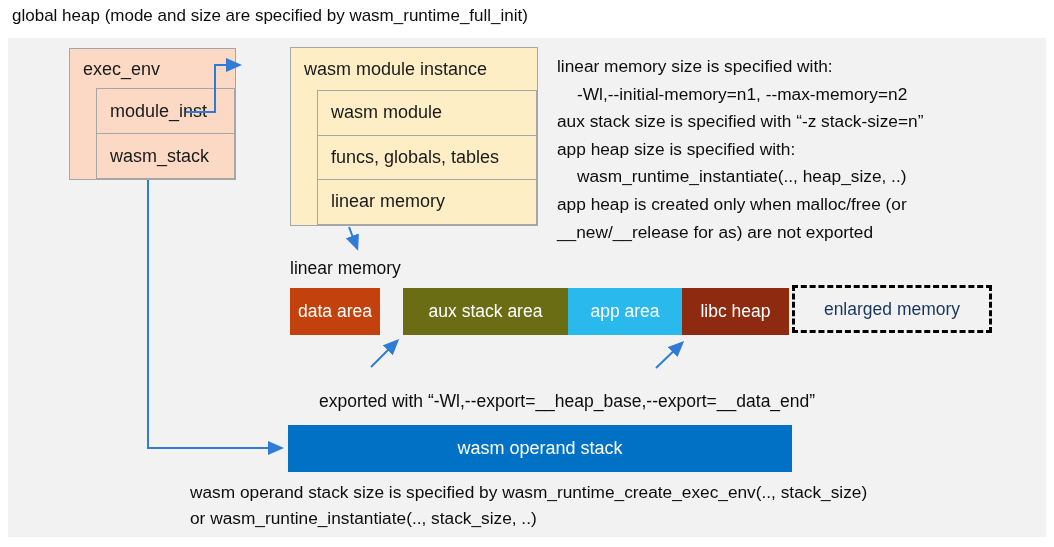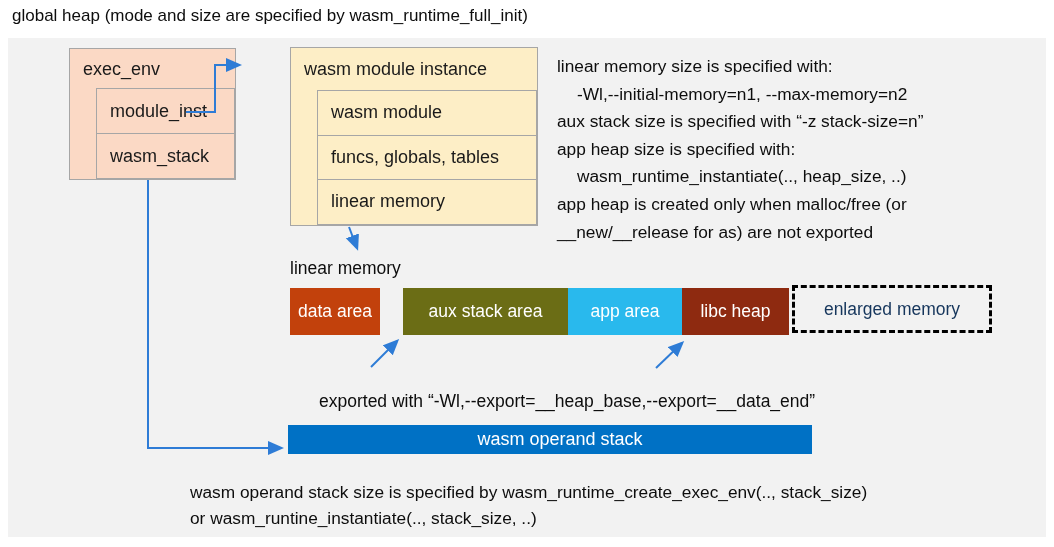--- a/index.html
+++ b/index.html
@@ -56,22 +56,22 @@
   }
 
   
   .ann { position:absolute; font-size:17.5px; color:#0d0d0d; white-space:nowrap; }
   #ann-data-end  { left:320px; top:363px; }
   #ann-heap-base { left:601px; top:368px; }
   #ann-exported  { left:302px; top:391px;margin-left:17px; }
 
   
   #operand-stack {
-    position:absolute; left:288px; top:425px; width:504px; height:29px; background:#0071c5;
-    color:#ffffff; display:flex; align-items:center; justify-content:center; font-size:18px;padding-left:20px;
+    position:absolute; left:288px; top:425px; width:504px; height:47px; background:#0071c5;
+    color:#ffffff; display:flex; align-items:center; justify-content:center; font-size:18px;
   }
 
   
   .footer { position:absolute; left:190px; top:480px; font-size:17.3px; line-height:25.5px; color:#0d0d0d; }
   .footer div { white-space:nowrap; }
 
   .arrows { position:absolute; left:0; top:0; pointer-events:none; }
 </style>
 </head>
 <body>

